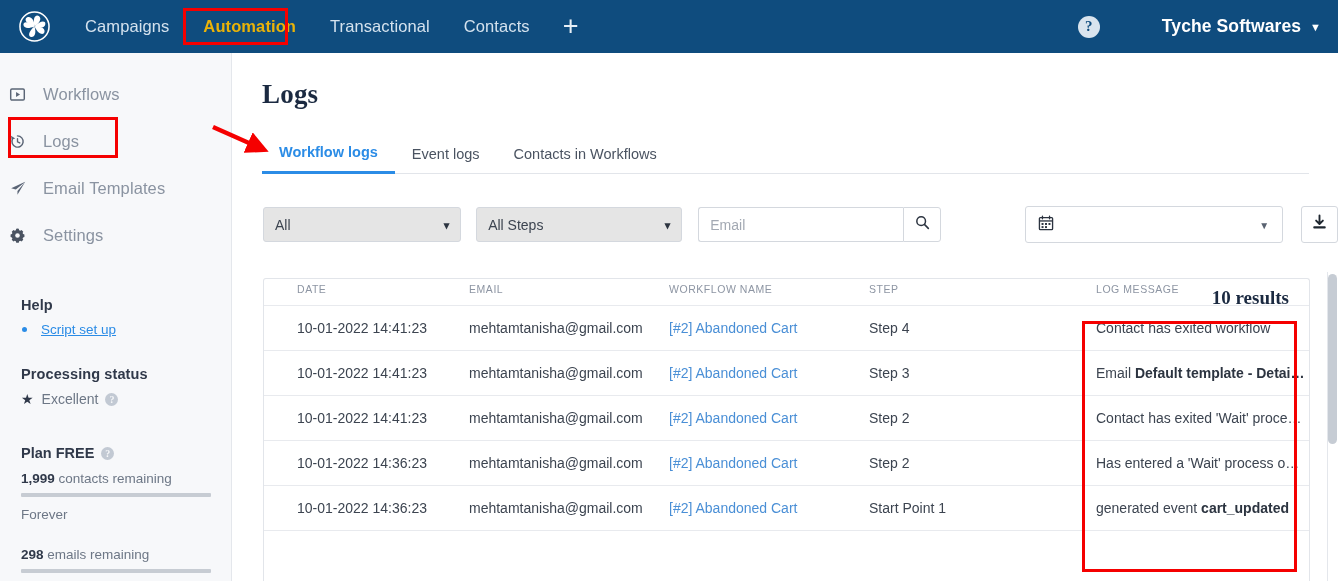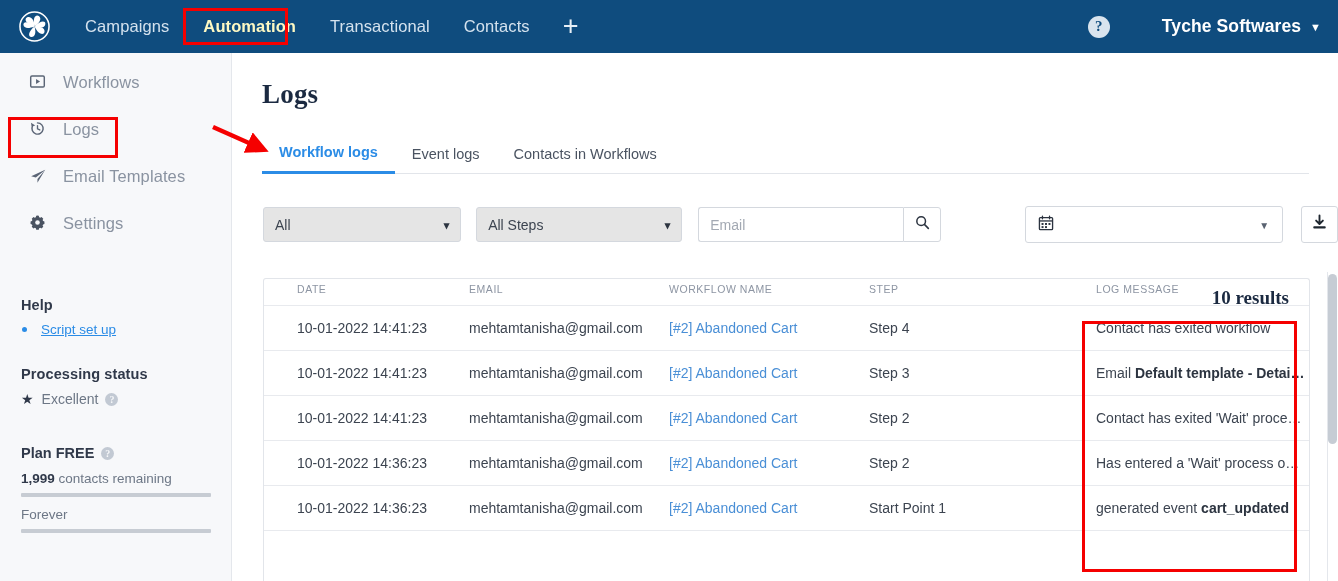--- a/index.html
+++ b/index.html
@@ -26,56 +26,56 @@
   .nav-link {
     color: #d4e2ee;
     font-size: 16.5px;
     letter-spacing: .1px;
     padding: 0 17px;
     height: 53px;
     line-height: 53px;
     cursor: pointer;
     white-space: nowrap;
   }
-  .nav-link.active { color: #fef9c3; font-weight: bold; }
+  .nav-link.active { color: #eab308; font-weight: bold; }
   #nav-plus {
     color: #e7eff6; font-size: 27px; font-weight: 300;
     padding: 0 16px; line-height: 53px; cursor: pointer;
   }
   #nav-right {
     margin-left: auto; display: flex; align-items: center;
     padding-right: 17px;
   }
   #help-circle {
     width: 22px; height: 22px; border-radius: 50%;
     background: #d9e4ee; color: #0f4c7e;
     font-size: 15px; font-weight: bold;
     display: flex; align-items: center; justify-content: center;
     margin-right: 52px; cursor: pointer;
     font-family: "Liberation Serif", serif;
   }
   #account-name {
     color: #ffffff; font-size: 17.5px; font-weight: bold;
-    cursor: pointer; letter-spacing: .1px;
+    cursor: pointer; letter-spacing: .1px; margin-left: 10px;
   }
   #account-caret {
     margin-left: 9px; color: #ffffff; font-size: 11px;
     cursor: pointer;
   }
 
   
   #sidebar {
     position: absolute; top: 53px; left: 0;
     width: 232px; height: 528px;
     background: #f7f8fa;
     border-right: 1px solid #e4e7ec;
   }
   .side-item {
-    display: flex; align-items: flex-start;
-    height: 42px; padding-left: 29px;
+    display: flex; align-items: center;
+    height: 42px; padding-left: 9px;
     cursor: pointer;
   }
   .side-icon {
     width: 22px; display: flex; align-items: center; justify-content: flex-start;
     color: #5b6576;
   }
   .side-label {
     font-size: 16.5px; color: #8a93a1; margin-left: 12px;
     letter-spacing: .1px;
   }
@@ -366,20 +366,23 @@
     <span class="plan-txt">Plan FREE</span>
     <span class="q-circle">?</span>
   </div>
 
   <div class="usage-label">
     <b>1,999</b><span> contacts remaining</span>
   </div>
   <div class="usage-bar"></div>
   <div id="forever-txt">Forever</div>
 
+  <div class="usage-label" style="margin-top:25px">
+    <b>298</b><span> emails remaining</span>
+  </div>
   <div class="usage-bar"></div>
 </div>
 
 <div id="main">
 
   <div id="page-title">Logs</div>
 
   <div id="tabs">
     <div class="tab active">Workflow logs</div>
     <div class="tab">Event logs</div>

